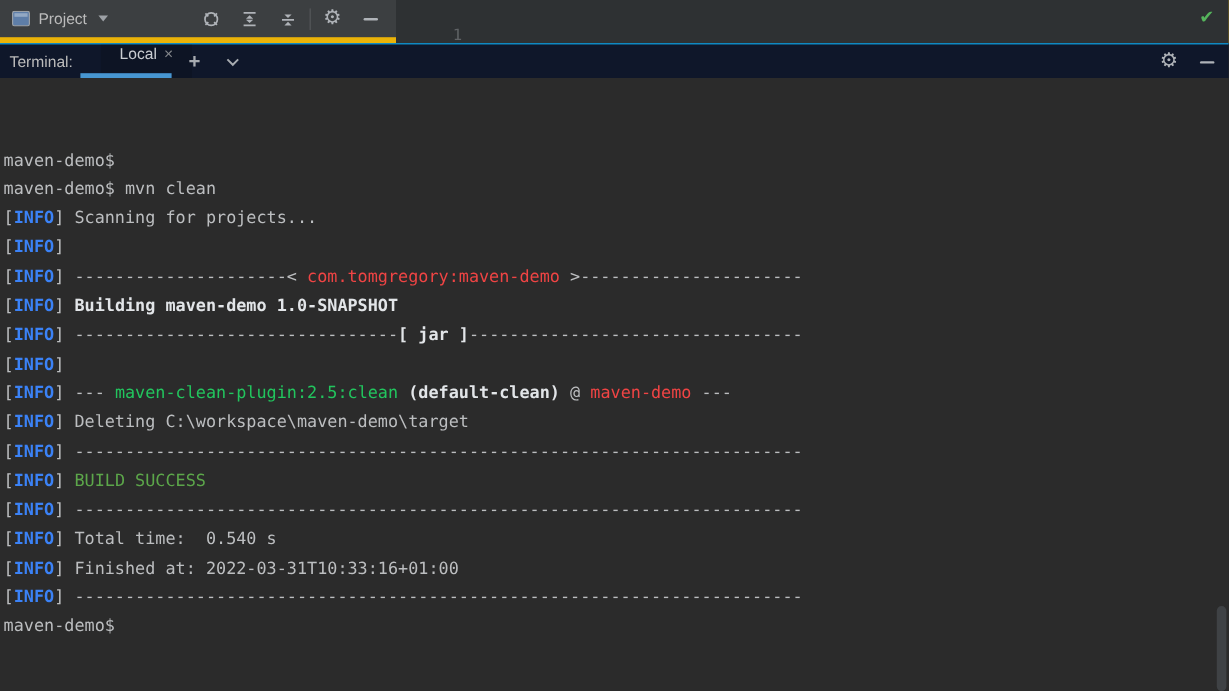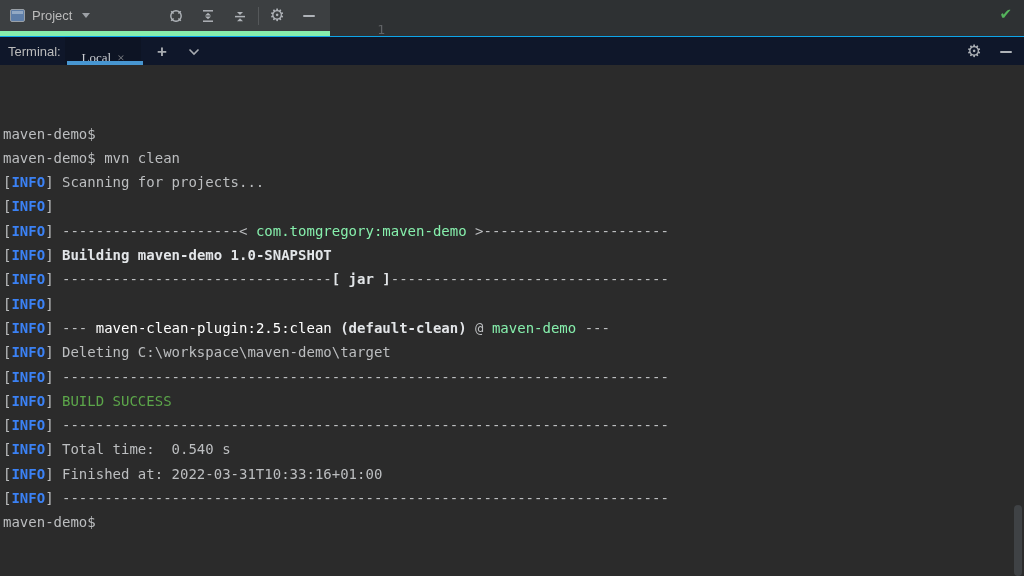--- a/index.html
+++ b/index.html
@@ -6,21 +6,21 @@
   html,body { width:1024px; height:576px; background:#2B2B2B; }
   #app {
     position:relative; width:1024px; height:576px; overflow:hidden;
     background:#2B2B2B;
     font-family:"Liberation Sans", sans-serif;
     -webkit-font-smoothing:antialiased;
   }
   .mono { font-family:"DejaVu Sans Mono", monospace; }
 
   
-  #topstrip { position:absolute; left:0; top:0; width:1024px; height:36px; background:#86efac; }
+  #topstrip { position:absolute; left:0; top:0; width:1024px; height:36px; background:#eab308; }
   #project-header {
     position:absolute; left:0; top:0; width:330px; height:31px;
     background:#3C3F41; display:flex; align-items:center;
   }
   #project-header .proj-icon { margin-left:10px; width:15px; height:13px; position:relative; }
   #project-header .proj-label { color:#BBBBBB; font-size:13px; margin-left:7px; }
   .caret-down {
     width:0; height:0; margin-left:10px;
     border-left:4px solid transparent; border-right:4px solid transparent;
     border-top:5px solid #9DA1A6;
@@ -44,45 +44,45 @@
   }
 
   
   #term-header {
     position:absolute; left:0; top:36px; width:1024px; height:29px;
     background:#0f172a; border-top:1px solid #0ea5e9;
     display:flex; align-items:center;
   }
   #term-label { color:#BBBBBB; font-size:13px; margin-left:8px; }
   #term-tab {
-    position:absolute; left:65px; top:0; width:76px; height:29px;
+    position:absolute; left:84px; top:0; width:76px; height:29px;
     background:rgba(0,0,0,0.12);
-    display:flex; align-items:flex-end; justify-content:center;font-family:Liberation Serif, serif;
+    display:flex; align-items:flex-start; justify-content:center;
   }
   #term-tab .tab-label { color:#C9CCD1; font-size:13px; }
   #term-tab .tab-close { color:#84878B; font-size:13px; margin-left:6px; }
   #tab-underline { position:absolute; left:67px; top:61px; width:76px; height:4px; background:#4796D1; z-index:3; }
   .th-icon { position:absolute; top:0; height:29px; width:28px; display:flex; align-items:center; justify-content:center; color:#A7ABB0; }
   #th-plus { left:148px; font-size:17px; font-weight:bold; }
   #th-chevron { left:180px; }
   #th-gear { right:36px; }
   #th-min { right:4px; }
 
   
   #terminal {
     position:absolute; left:0; top:65px; width:948px; height:511px;
     background:#2B2B2B; padding:8px 0 0 3px;
     font-family:"DejaVu Sans Mono", monospace; font-size:14px; line-height:24.3px;
     white-space:pre; overflow:hidden;
   }
   .t-line { height:24.3px; }
   .s-p  { color:#BCBEC0; }
   .s-i  { color:#3b82f6; font-weight:bold; }
-  .s-t  { color:#86efac; }
-  .s-g  { color:#ffffff; }
+  .s-t  { color:#ef4444; }
+  .s-g  { color:#22c55e; }
   .s-gb { color:#5CA64A; font-weight:normal; }
   .s-b  { color:#E2E5E8; font-weight:bold;text-align:center; }
 
   #scroll-thumb {
     position:absolute; right:2px; top:505px; width:8px; height:71px;
     background:#3F4245; border-radius:4px;
   }
   svg { display:block; }
 </style>
 </head>

